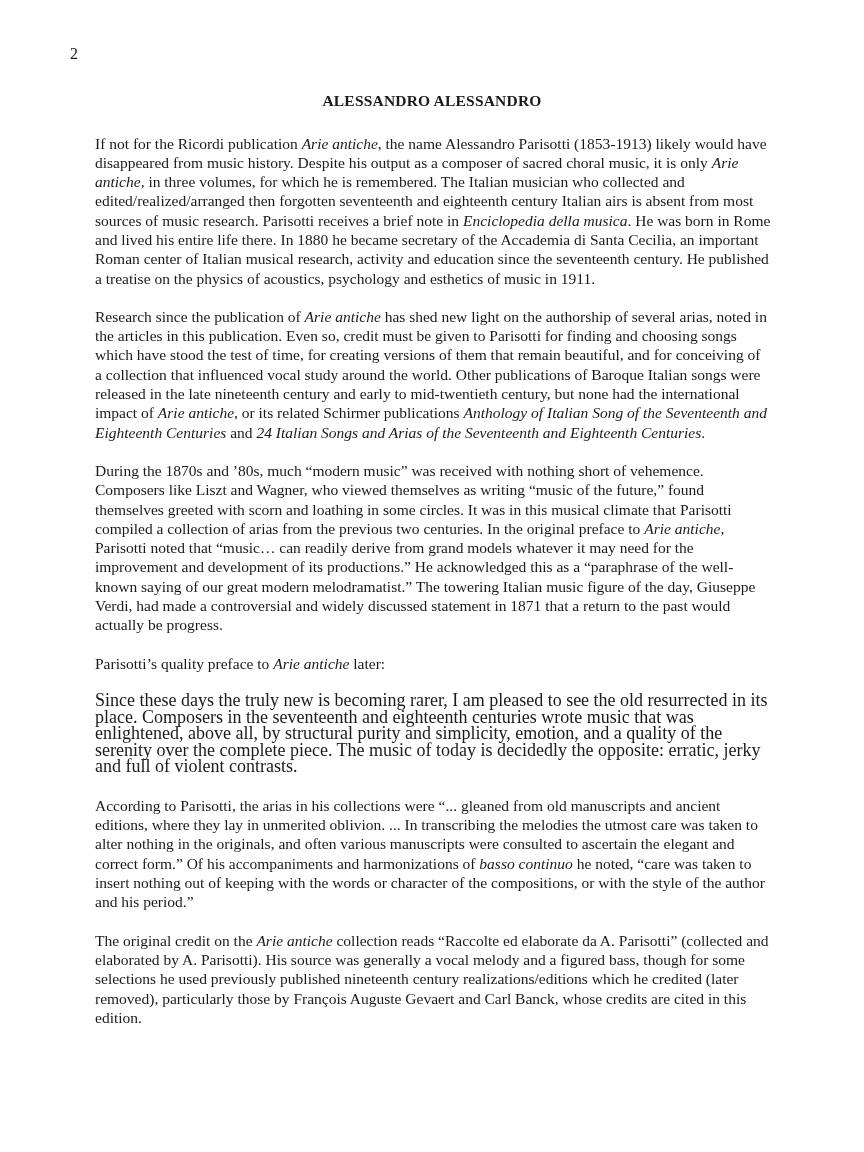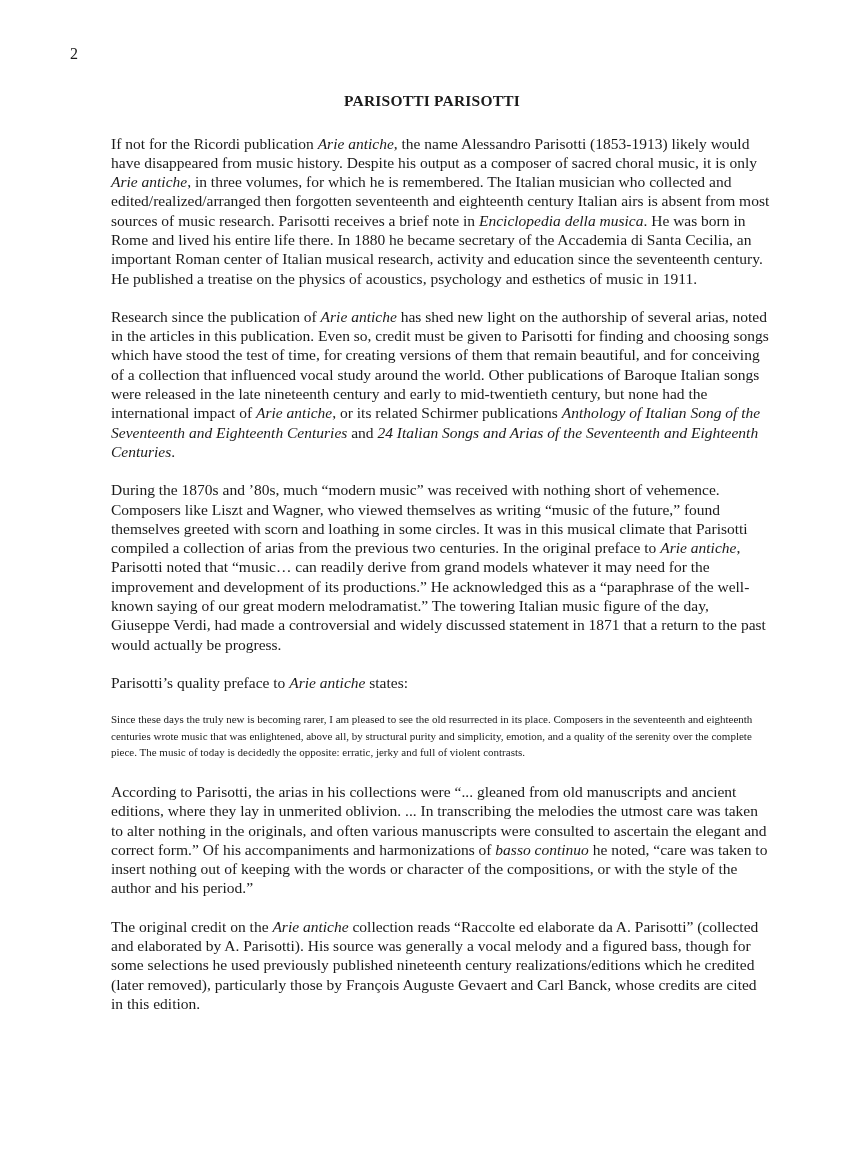--- a/index.html
+++ b/index.html
@@ -27,38 +27,38 @@
     line-height: 17.5px;
     letter-spacing: 0.2px;
   }
   .content {
     width: 676px;
     margin: 24px 0 0 95px;
     font-size: 15.5px;
     line-height: 19.3px;
     text-align: left;
   }
-  .content p { margin: 0 0 19px 16px; }
+  .content p { margin: 0 0 19px 0; }
   .content p.quote {
-    font-size: 11px;
+    font-size: 18px;
     line-height: 16.6px;
     margin-bottom: 21px;
   }
   .content em { font-style: italic; }
 </style>
 </head>
 <body>
 
 <div class="page">
   <div class="page-number">2</div>
   <div class="heading">
-    <div>PARISOTTI PARISOTTI</div>
+    <div>ALESSANDRO ALESSANDRO</div>
   </div>
   <div class="content">
       <p class="body"><span>If not for the Ricordi publication </span><em>Arie antiche</em><span>, the name Alessandro Parisotti (1853-1913) likely would have disappeared from music history. Despite his output as a composer of sacred choral music, it is only </span><em>Arie antiche</em><span>, in three volumes, for which he is remembered. The Italian musician who collected and edited/realized/arranged then forgotten seventeenth and eighteenth century Italian airs is absent from most sources of music research. Parisotti receives a brief note in </span><em>Enciclopedia della musica</em><span>.  He was born in Rome and lived his entire life there. In 1880 he became secretary of the Accademia di Santa Cecilia, an important Roman center of Italian musical research, activity and education since the seventeenth century. He published a treatise on the physics of acoustics, psychology and esthetics of music in 1911.</span></p>
       <p class="body"><span>Research since the publication of </span><em>Arie antiche</em><span> has shed new light on the authorship of several arias, noted in the articles in this publication. Even so, credit must be given to Parisotti for finding and choosing songs which have stood the test of time, for creating versions of them that remain beautiful, and for conceiving of a collection that influenced vocal study around the world. Other publications of Baroque Italian songs were released in the late nineteenth century and early to mid-twentieth century, but none had the international impact of </span><em>Arie antiche</em><span>, or its related Schirmer publications </span><em>Anthology of Italian Song of the Seventeenth and Eighteenth Centuries</em><span> and </span><em>24 Italian Songs and Arias of the Seventeenth and Eighteenth Centuries</em><span>.</span></p>
       <p class="body"><span>During the 1870s and ’80s, much “modern music” was received with nothing short of vehemence. Composers like Liszt and Wagner, who viewed themselves as writing “music of the future,” found themselves greeted with scorn and loathing in some circles. It was in this musical climate that Parisotti compiled a collection of arias from the previous two centuries. In the original preface to </span><em>Arie antiche</em><span>, Parisotti noted that “music… can readily derive from grand models whatever it may need for the improvement and development of its productions.” He acknowledged this as a “paraphrase of the well-known saying of our great modern melodramatist.” The towering Italian music figure of the day, Giuseppe Verdi, had made a controversial and widely discussed statement in 1871 that a return to the past would actually be progress.</span></p>
-      <p class="body"><span>Parisotti’s quality preface to </span><em>Arie antiche</em><span> states:</span></p>
+      <p class="body"><span>Parisotti’s quality preface to </span><em>Arie antiche</em><span> later:</span></p>
       <p class="quote"><span>Since these days the truly new is becoming rarer, I am pleased to see the old resurrected in its place. Composers in the seventeenth and eighteenth centuries wrote music that was enlightened, above all, by structural purity and simplicity, emotion, and a quality of the serenity over the complete piece. The music of today is decidedly the opposite: erratic, jerky and full of violent contrasts.</span></p>
       <p class="body"><span>According to Parisotti, the arias in his collections were “... gleaned from old manuscripts and ancient editions, where they lay in unmerited oblivion. ... In transcribing the melodies the utmost care was taken to alter nothing in the originals, and often various manuscripts were consulted to ascertain the elegant and correct form.”  Of his accompaniments and harmonizations of </span><em>basso continuo</em><span> he noted, “care was taken to insert nothing out of keeping with the words or character of the compositions, or with the style of the author and his period.”</span></p>
       <p class="body"><span>The original credit on the </span><em>Arie antiche</em><span> collection reads “Raccolte ed elaborate da A. Parisotti” (collected and elaborated by A. Parisotti). His source was generally a vocal melody and a figured bass, though for some selections he used previously published nineteenth century realizations/editions which he credited (later removed), particularly those by François Auguste Gevaert and Carl Banck, whose credits are cited in this edition.</span></p>
     </div>
 </div>
 
 </body></html>

